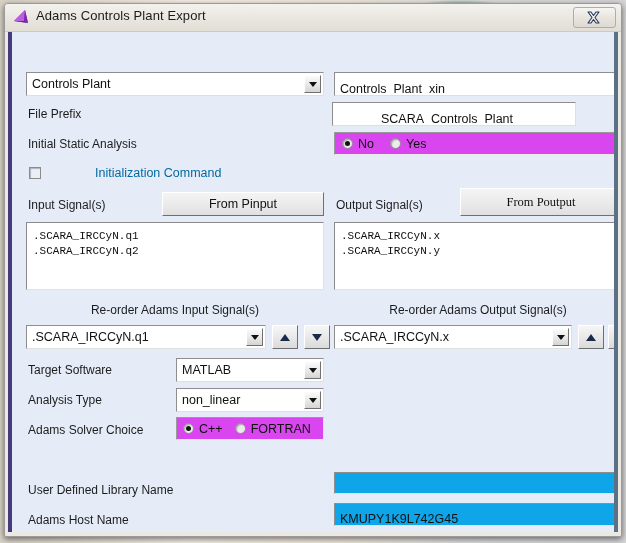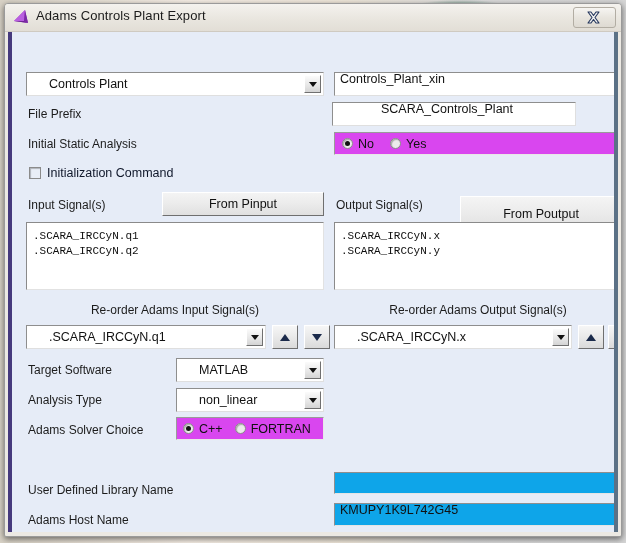--- a/index.html
+++ b/index.html
@@ -91,38 +91,38 @@
   .entry {
     position: absolute;
     background: #ffffff;
     border: 1px solid;
     border-color: #8e8e8e #dfdfdf #dfdfdf #8e8e8e;
     box-sizing: border-box;
     font-size: 12.5px;
     color: #111;
     line-height: 1;
     padding: 0 0 0 5px;
-    display: flex; align-items: flex-start;
+    display: flex; align-items: flex-end;
     overflow: hidden;
     white-space: nowrap;
   }
   .entry.readonly {
     background: #0ea5e9;
     border-color: #8e8e8e #e4e4e4 #e4e4e4 #8e8e8e;
   }
   
   .combo {
     position: absolute;
     background: #ffffff;
     border: 1px solid;
     border-color: #8e8e8e #dfdfdf #dfdfdf #8e8e8e;
     box-sizing: border-box;
     display: flex; align-items: center;
     font-size: 12.5px; color: #111;
-    padding-left: 22px;
+    padding-left: 5px;
     cursor: pointer;
     overflow: hidden;
     white-space: nowrap;
   }
   .combo .arrowbox {
     position: absolute; right: 2px; top: 2px; bottom: 2px; width: 17px;
     background: linear-gradient(180deg, #fbfbfb 0%, #e6e6e6 60%, #d4d4d4 100%);
     border: 1px solid;
     border-color: #ffffff #707070 #707070 #ffffff;
     display: flex; align-items: center; justify-content: center;
@@ -205,22 +205,23 @@
     content: "";
     position: absolute; left: 2px; top: 2px;
     width: 5px; height: 5px;
     border-radius: 50%;
     background: #111;
   }
   .checkbox {
     position: absolute;
     display: flex; align-items: center;
     cursor: pointer;
-    font-size: 12.5px; color: #0f172a;
-    white-space: nowrap;
+    font-size: 12.5px; color: #0369a1;
+    white-space: nowrap;
+    gap: 48px;
   }
   .checkbox .box {
     width: 12px; height: 12px;
     background: #e9eef7;
     border: 1px solid #8b8b8b;
     box-shadow: inset 1px 1px 1px rgba(0,0,0,0.25);
     margin-right: 6px;
     box-sizing: border-box;
     flex: none;
   }
@@ -282,21 +283,21 @@
       <div class="checkbox" style="left:13px; top:134px;">
         <span class="box"></span>
         <span>Initialization Command</span>
       </div>
 
       <div class="lbl" style="left:12px; top:166px;">Input Signal(s)</div>
       <div class="btn" style="left:146px; top:160px; width:162px; height:24px;">
         <span>From Pinput</span>
       </div>
       <div class="lbl" style="left:320px; top:166px;">Output Signal(s)</div>
-      <div class="btn" style="left:444px; top:164px; width:162px; height:35px;">
+      <div class="btn" style="left:444px; top:156px; width:162px; height:28px;font-family:Liberation Serif, serif;">
         <span>From Poutput</span>
       </div>
 
       <div class="listbox" style="left:10px; top:190px; width:298px; height:68px;">
         <div>.SCARA_IRCCyN.q1</div>
         <div>.SCARA_IRCCyN.q2</div>
       </div>
       <div class="listbox" style="left:318px; top:190px; width:288px; height:68px;">
         <div>.SCARA_IRCCyN.x</div>
         <div>.SCARA_IRCCyN.y</div>

